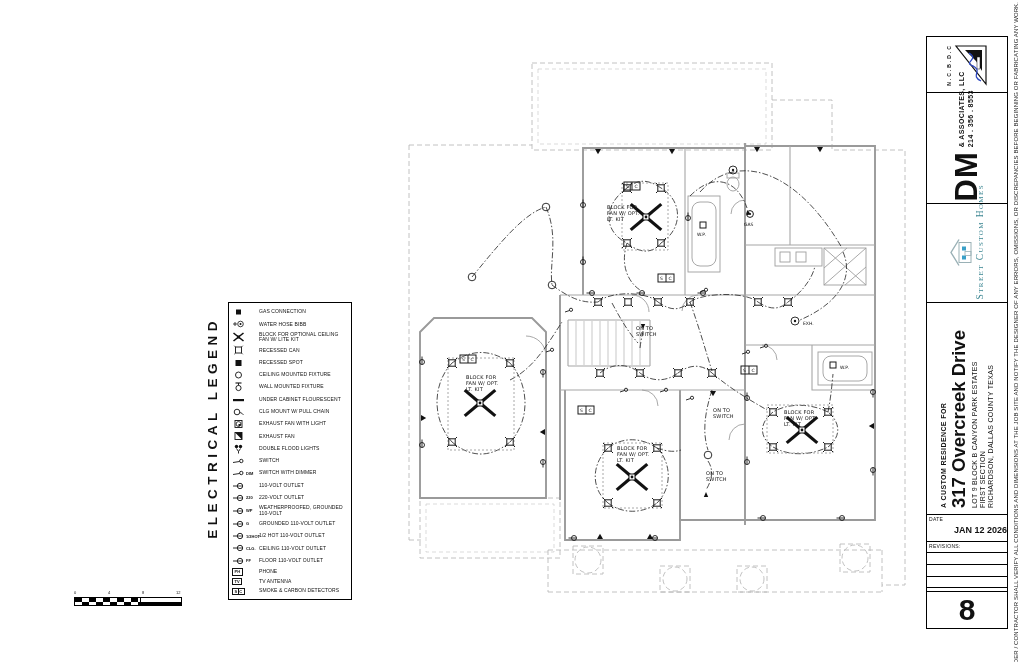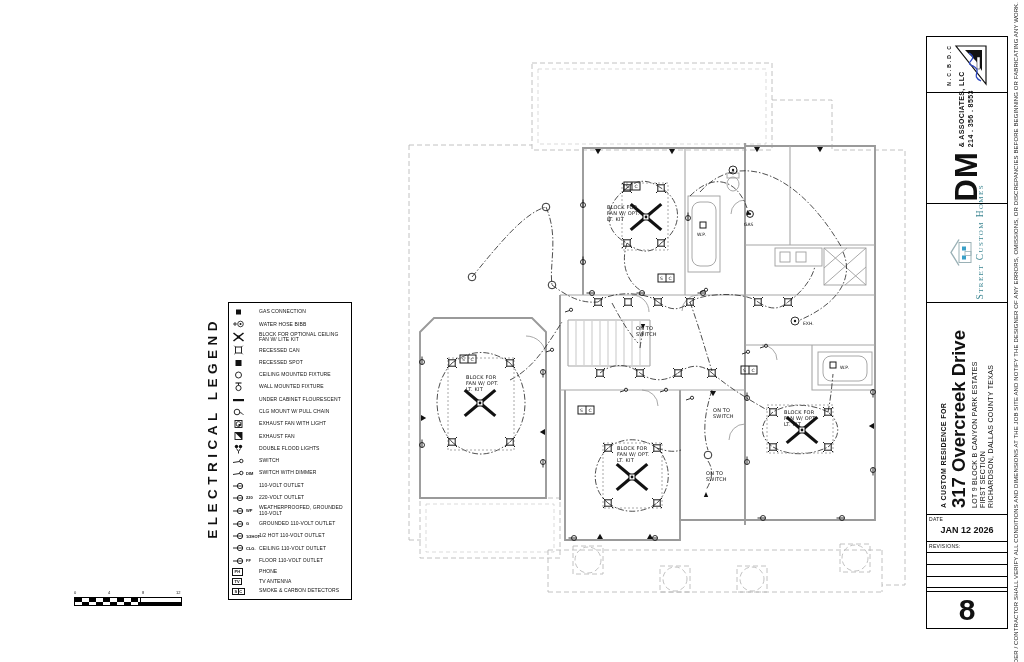--- a/index.html
+++ b/index.html
@@ -43,21 +43,21 @@
   .ncbdc-name{font-size:5px;font-weight:bold;letter-spacing:2px;}
   .firm-name{font-size:31px;font-weight:bold;letter-spacing:1px;line-height:.9;}
   .firm-sub{font-size:7px;font-weight:bold;letter-spacing:.4px;line-height:1.25;white-space:nowrap;}
   .builder-name{font-family:"Liberation Serif", serif;font-size:9.5px;letter-spacing:1.4px;
     font-variant:small-caps;white-space:nowrap;}
   .proj{display:flex;flex-direction:column;align-items:flex-start;gap:1px;width:100%;padding-left:4px;box-sizing:border-box;}
   .proj .p-intro{font-size:7px;font-weight:bold;letter-spacing:.4px;}
   .proj .p-addr{font-size:18.5px;font-weight:bold;white-space:nowrap;}
   .proj .p-sm{font-size:7px;letter-spacing:.3px;white-space:nowrap;}
   .lab{position:absolute;left:2px;top:1px;font-size:5px;letter-spacing:.3px;}
-  .dateval{width:100%;text-align:center;font-size:9px;font-weight:bold;padding-top:10px;}
+  .dateval{width:100%;text-align:right;font-size:9px;font-weight:bold;padding-top:10px;}
   .revrow{border-top:1px solid #000;height:11px;}
   .pagenum{width:100%;text-align:center;font-size:30px;font-weight:bold;line-height:36px;}
   .disclaimer-wrap{position:absolute;left:1009px;top:36px;width:13px;height:606px;
     display:flex;align-items:center;justify-content:center;}
   .disclaimer{font-size:6px;line-height:1;letter-spacing:.1px;white-space:nowrap;color:#222;}
 
   
   #plan{position:absolute;left:395px;top:40px;}
   .walls{stroke:#9a9a9a;stroke-width:1.9;fill:none;}
   .iwalls{stroke:#a6a6a6;stroke-width:1.1;fill:none;}

